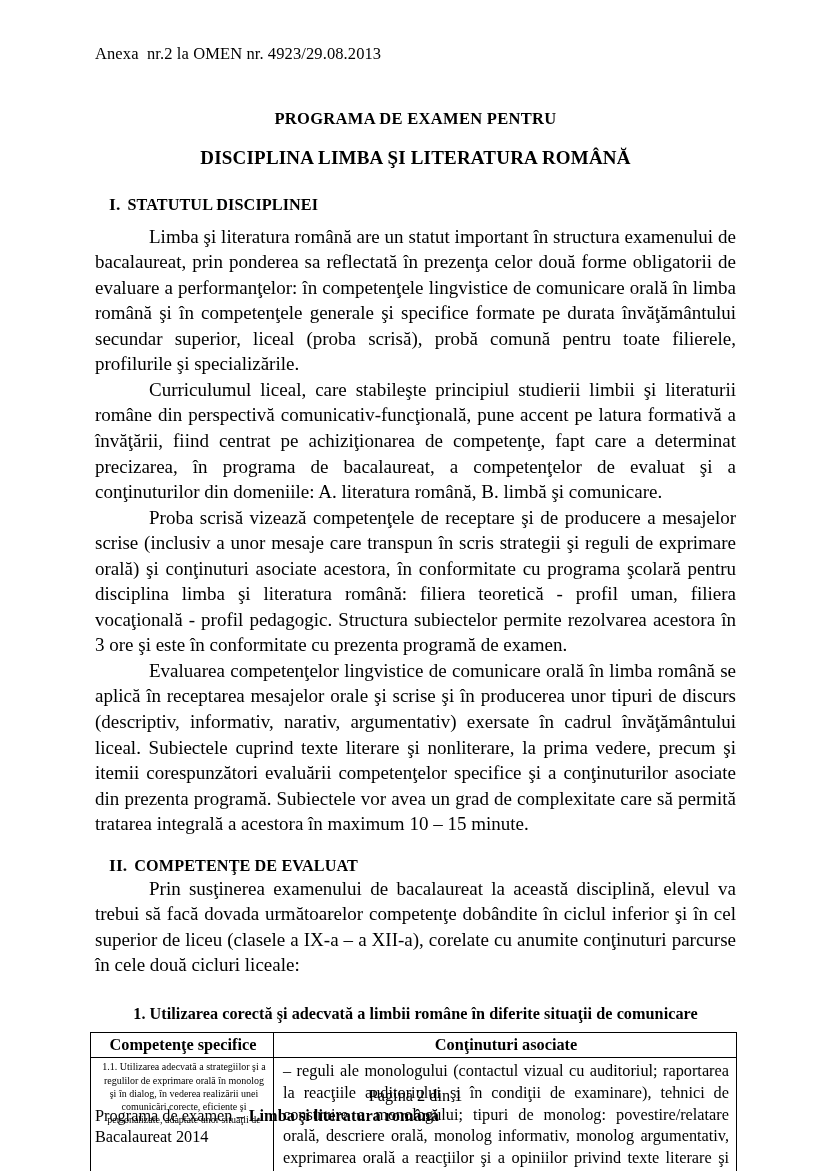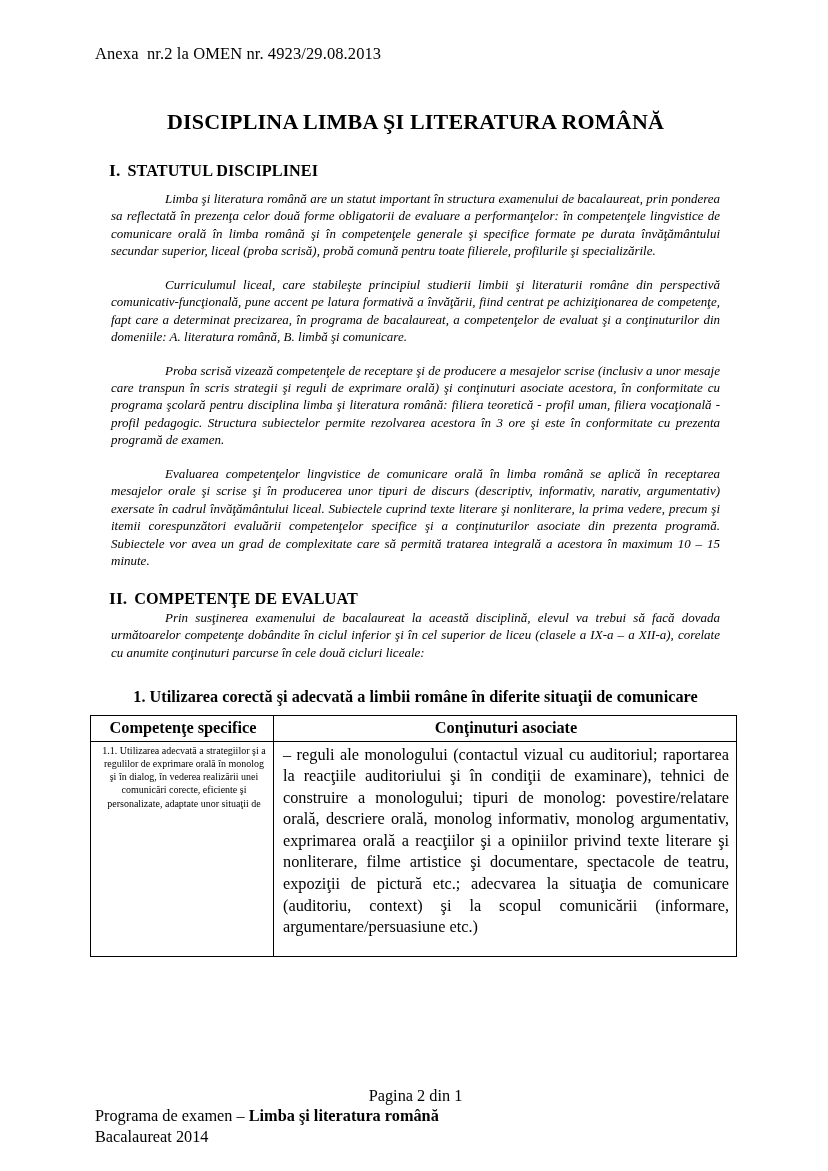--- a/index.html
+++ b/index.html
@@ -42,24 +42,24 @@
   .title-block {
     margin-top: 44px;
     text-align: center;
   }
   .doc-title {
     font-size: 16.5px;
     font-weight: bold;
     letter-spacing: 0.3px;
   }
   .doc-subtitle {
-    font-size: 22px;
+    font-size: 19px;
     font-weight: bold;
     letter-spacing: 0.2px;
-    margin-top: 35px;
+    margin-top: 18px;
   }
 
   
   .section-head {
     font-weight: bold;
     font-size: 17px;
     margin-top: 25px;
     padding-left: 34px;
     text-indent: -20px;
     letter-spacing: 0.1px;
@@ -72,27 +72,26 @@
     font-size: 16.2px;
     text-align: center;
   }
   .section-head.tight {
     margin-top: 18px;
     margin-bottom: 0;
   }
 
   
   p.body {
-    margin: 16px;
-    font-size: 13px;
+    margin: 0;
+    font-size: 19px;
     line-height: 1.345;
     text-align: justify;
     text-indent: 54px;
     hyphens: none;
-    font-style: italic;
   }
   p.body:first-of-type { margin-top: 0; }
   .para-group { margin-top: 9px; }
 
   
   .comp-heading {
     font-weight: bold;
     font-size: 16.2px;
     text-align: center;
     margin-top: 27px;
@@ -162,20 +161,21 @@
 </head>
 <body>
 
 <div class="page">
 
   <div class="content">
 
     <div class="anexa">Anexa  nr.2 la OMEN nr. 4923/29.08.2013</div>
 
     <div class="title-block">
+      <div class="doc-title">PROGRAMA DE EXAMEN PENTRU</div>
       <div class="doc-subtitle">DISCIPLINA LIMBA ŞI LITERATURA ROMÂNĂ</div>
     </div>
 
     <div class="section-head">
       <span class="num">I.</span><span class="sh-text">STATUTUL DISCIPLINEI</span>
     </div>
 
     <div class="para-group">
       <p class="body">Limba şi literatura română are un statut important în structura examenului de bacalaureat, prin ponderea sa reflectată în prezenţa celor două forme obligatorii de evaluare a performanţelor: în competenţele lingvistice de comunicare orală în limba română şi în competenţele generale şi specifice formate pe durata învăţământului secundar superior, liceal (proba scrisă), probă comună pentru toate filierele, profilurile şi specializările.</p>
       <p class="body">Curriculumul liceal, care stabileşte principiul studierii limbii şi literaturii române din perspectivă comunicativ-funcţională, pune accent pe latura formativă a învăţării, fiind centrat pe achiziţionarea de competenţe, fapt care a determinat precizarea, în programa de bacalaureat, a competenţelor de evaluat şi a conţinuturilor din domeniile: A. literatura română, B. limbă şi comunicare.</p>

